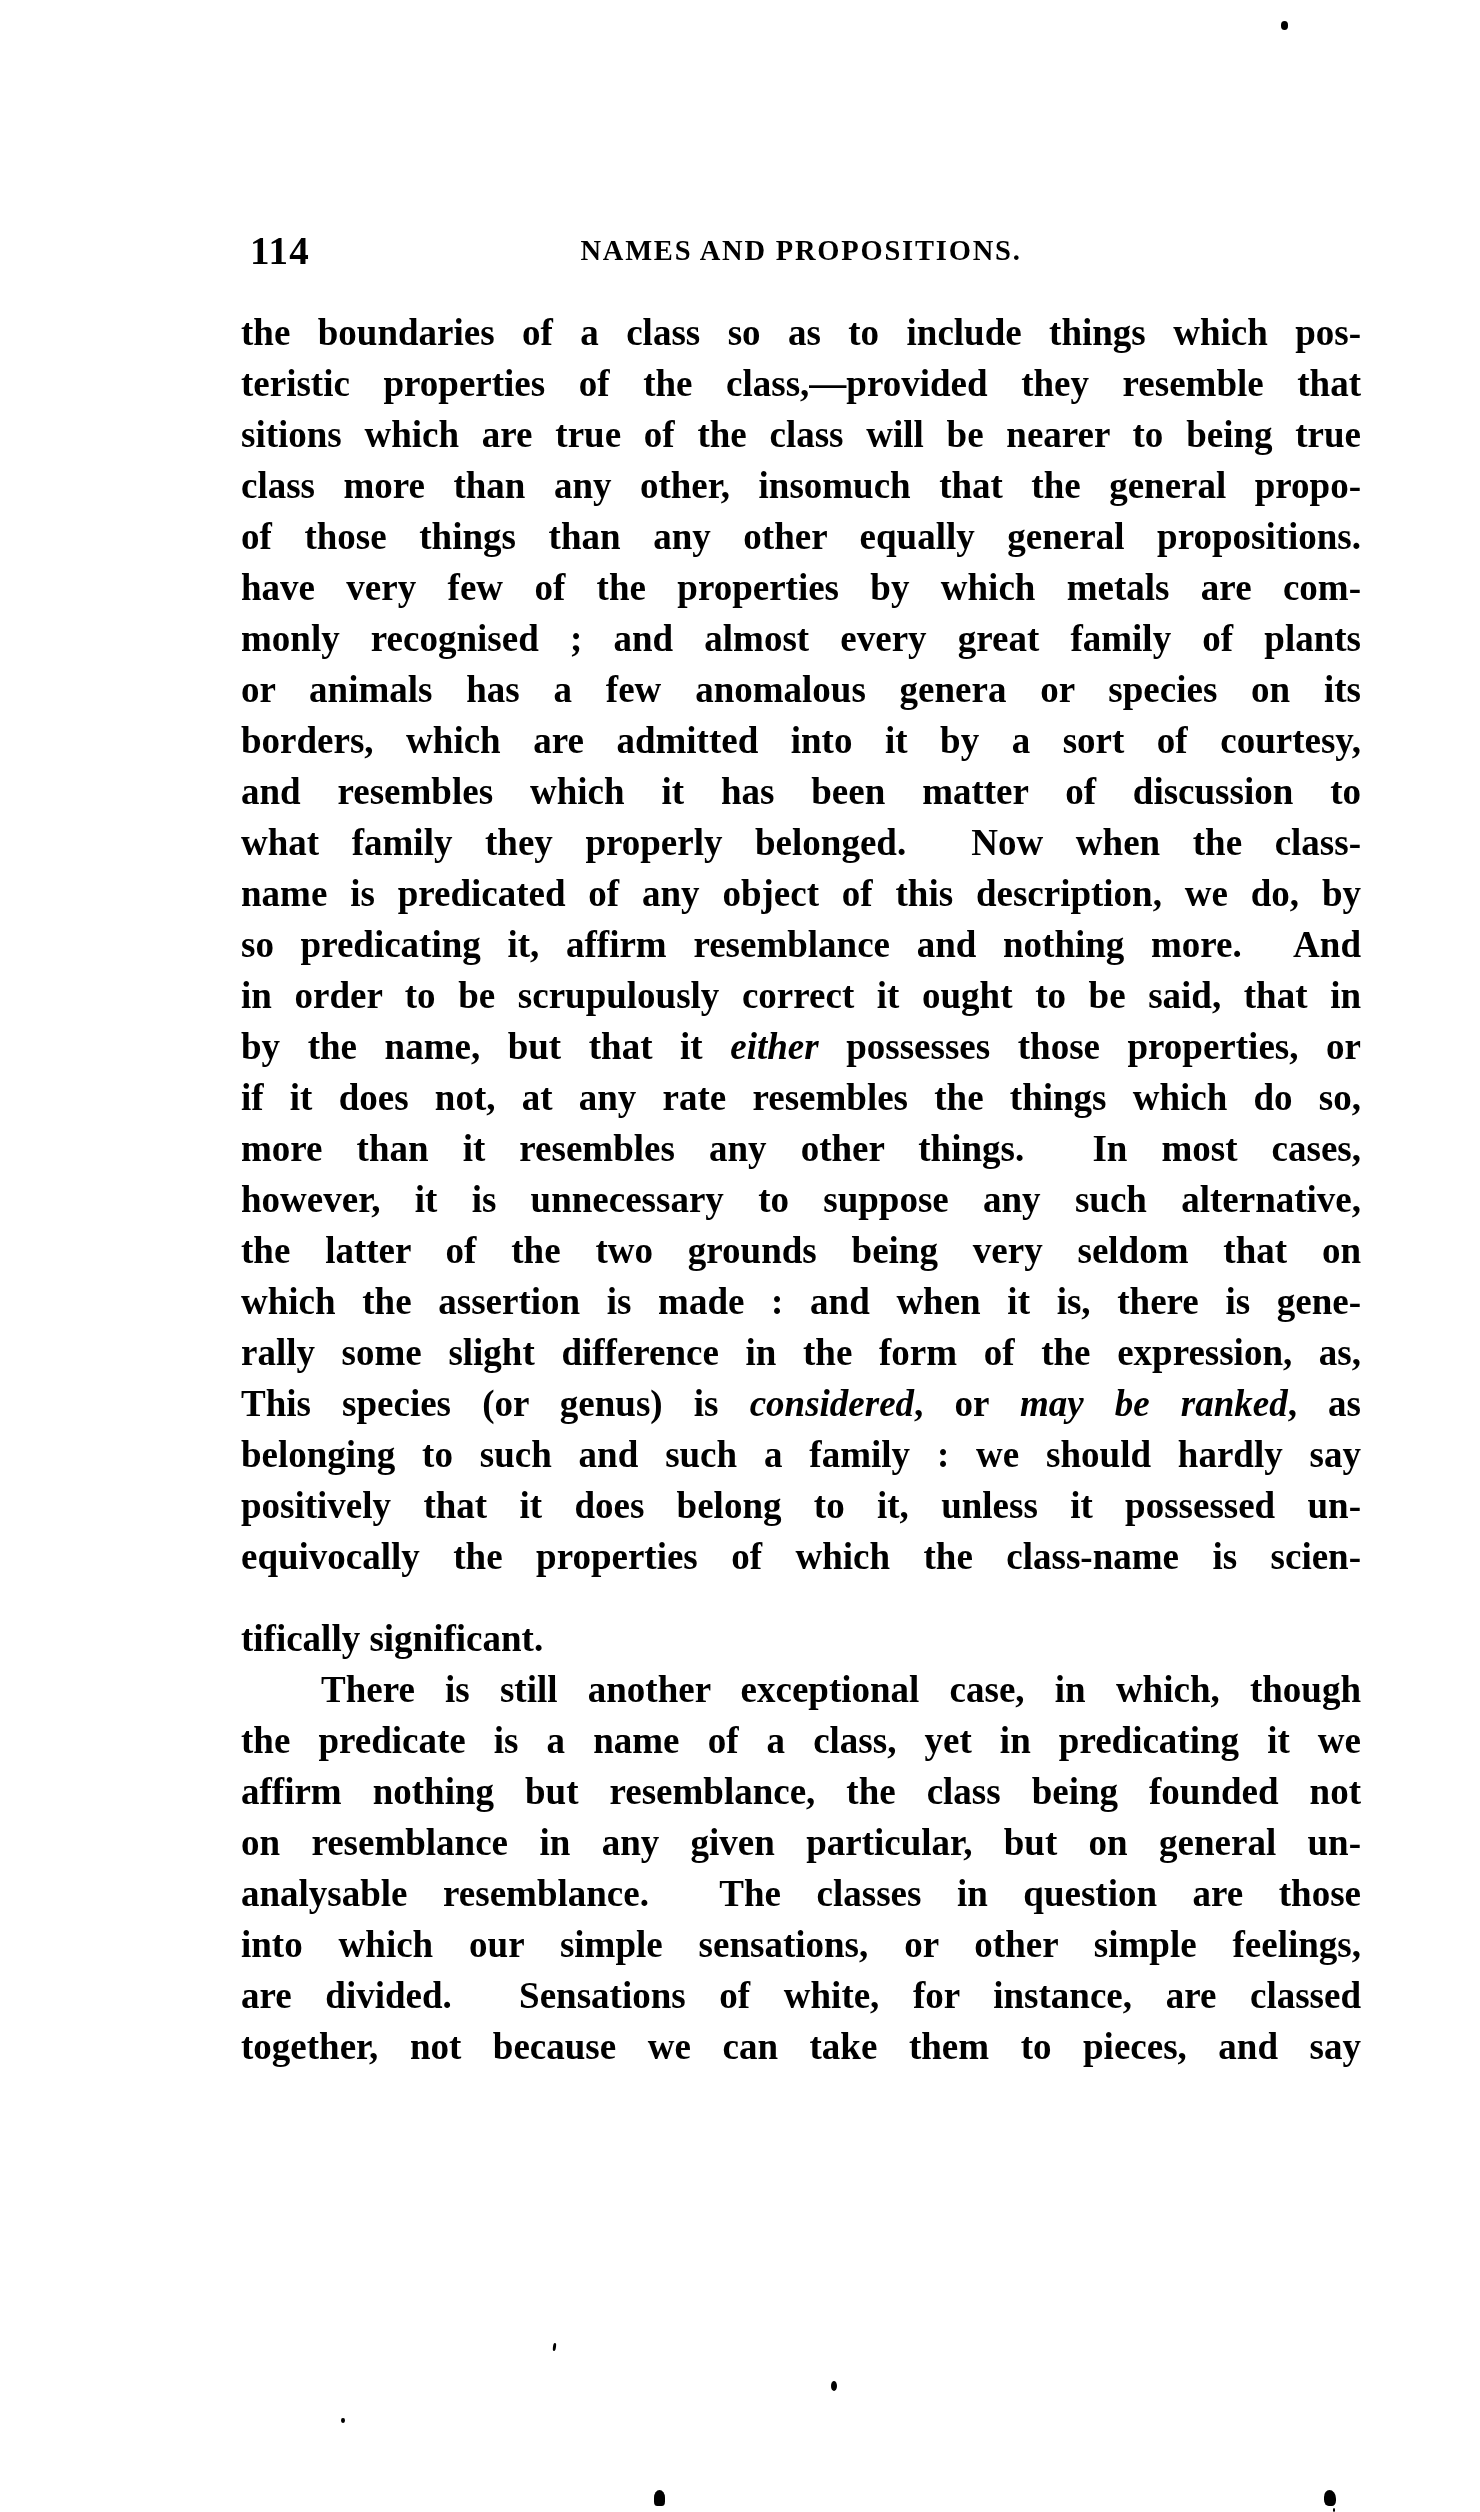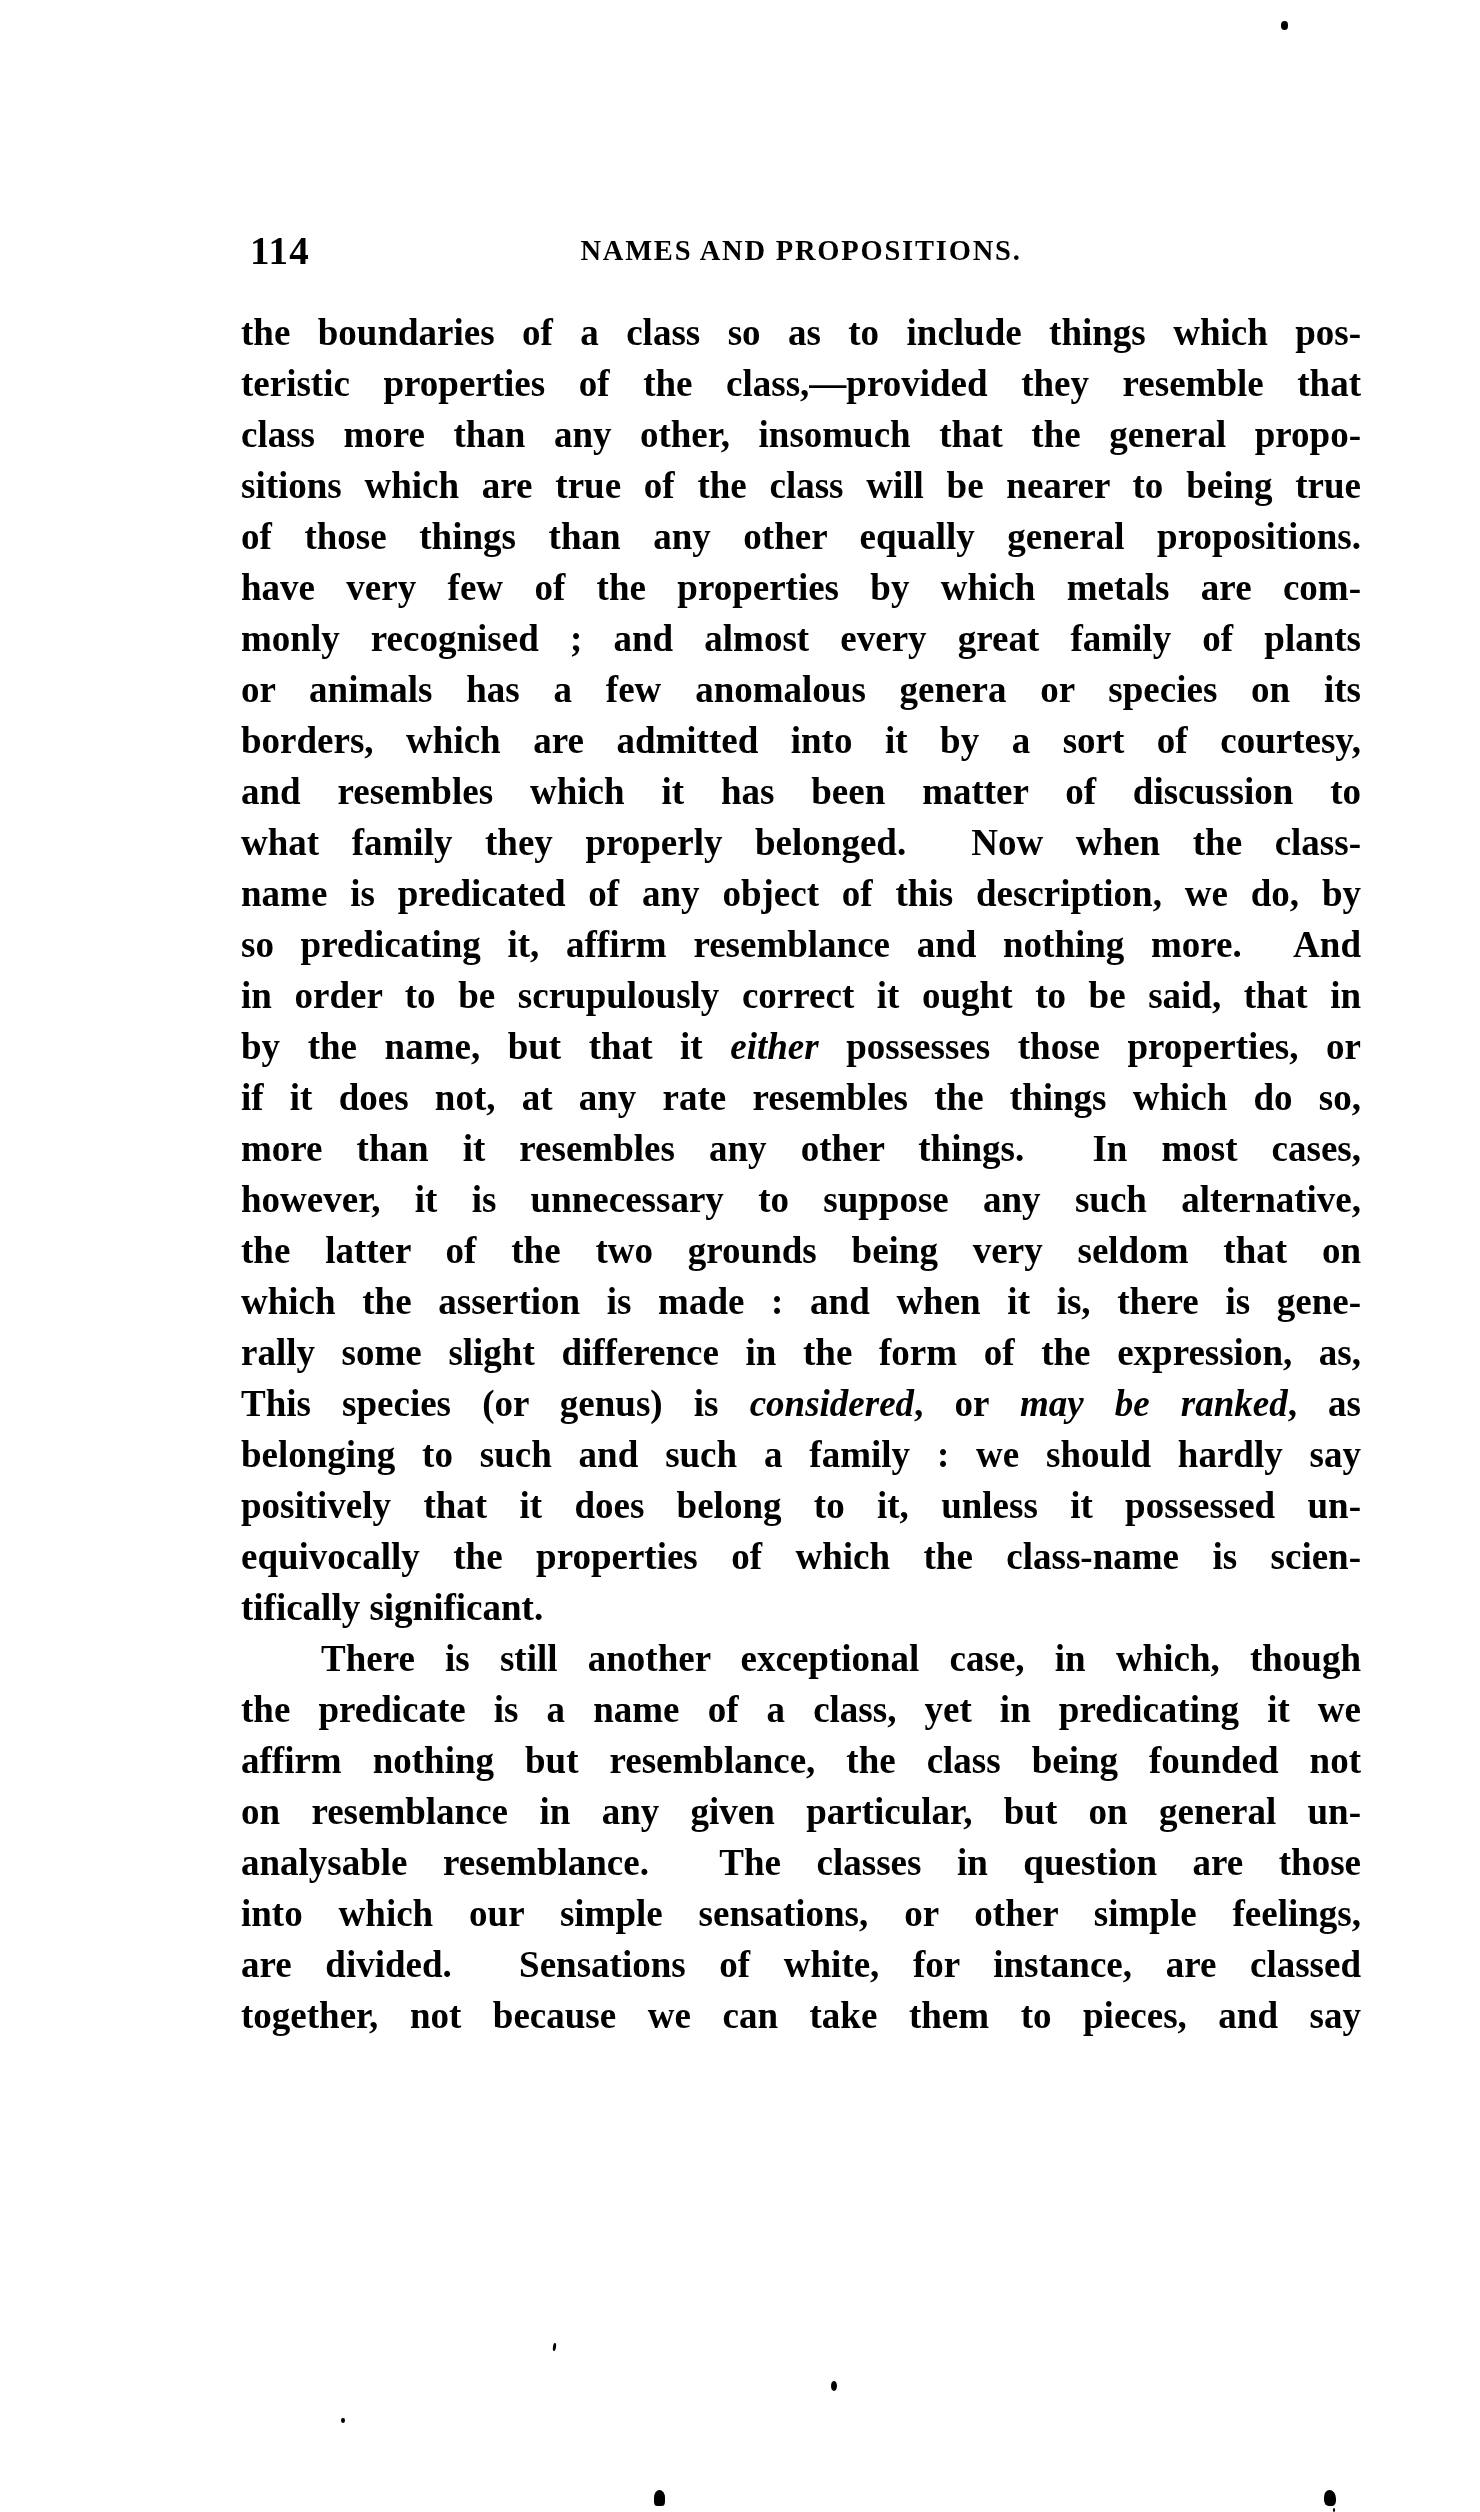--- a/index.html
+++ b/index.html
@@ -39,21 +39,21 @@
     top: 307px;
     width: 1120px;
     font-size: 37px;
     line-height: 51px;
     font-weight: bold;
   }
   .line {
     text-align: justify;
     text-align-last: justify;
   }
-  .line.short { text-align-last: left; }
+  .line.short { text-align-last: left; margin-top: 31px; }
   .line.indent { padding-left: 80px; }
   .line i { font-style: italic; }
   .ink { position: absolute; background: #000000; }
   .ink.bar-right     { left: 1457px; top: 2171px; width: 16px; height: 104px; border-radius: 7.1px 2.4px 6px 8.3px / 13px 3.6px 9.5px 15.5px; }
   .ink.speck-right   { left: 1469px; top: 2316px; width: 11.3px; height: 9.5px; border-radius: 1.8px; }
   .ink.dot-top       { left: 1281px; top: 21.4px;   width: 7.1px; height: 8.3px; border-radius: 50%; }
   .ink.tick-left     { left: 553px;  top: 2343px; width: 3px;  height: 7.7px; border-radius: 40%; transform: rotate(8deg); }
   .ink.dot-mid       { left: 831px; top: 2381px; width: 6px; height: 10px; border-radius: 50%; }
   .ink.speck-tiny    { left: 341px;  top: 2418px; width: 3.6px;  height: 4.8px;  border-radius: 50%; }
   .ink.blob-bottom-c { left: 654px; top: 2490px; width: 11.3px; height: 15.5px; border-radius: 50% 50% 30% 30%; }
@@ -65,22 +65,22 @@
 
 <div class="page">
   <div>
     <span class="pagenum">114</span>
     <span class="runtitle">NAMES AND PROPOSITIONS.</span>
   </div>
 
   <div class="textblock">
       <div class="line">the boundaries of a class so as to include things which pos-</div>
       <div class="line">teristic properties of the class,—provided they resemble that</div>
+      <div class="line">sitions which are true of the class will be nearer to being true</div>
       <div class="line">class more than any other, insomuch that the general propo-</div>
-      <div class="line">sitions which are true of the class will be nearer to being true</div>
       <div class="line">of those things than any other equally general propositions.</div>
       <div class="line">have very few of the properties by which metals are com-</div>
       <div class="line">monly recognised ; and almost every great family of plants</div>
       <div class="line">or animals has a few anomalous genera or species on its</div>
       <div class="line">borders, which are admitted into it by a sort of courtesy,</div>
       <div class="line">and resembles which it has been matter of discussion to</div>
       <div class="line">what family they properly belonged.&nbsp; Now when the class-</div>
       <div class="line">name is predicated of any object of this description, we do, by</div>
       <div class="line">so predicating it, affirm resemblance and nothing more.&nbsp; And</div>
       <div class="line">in order to be scrupulously correct it ought to be said, that in</div>

